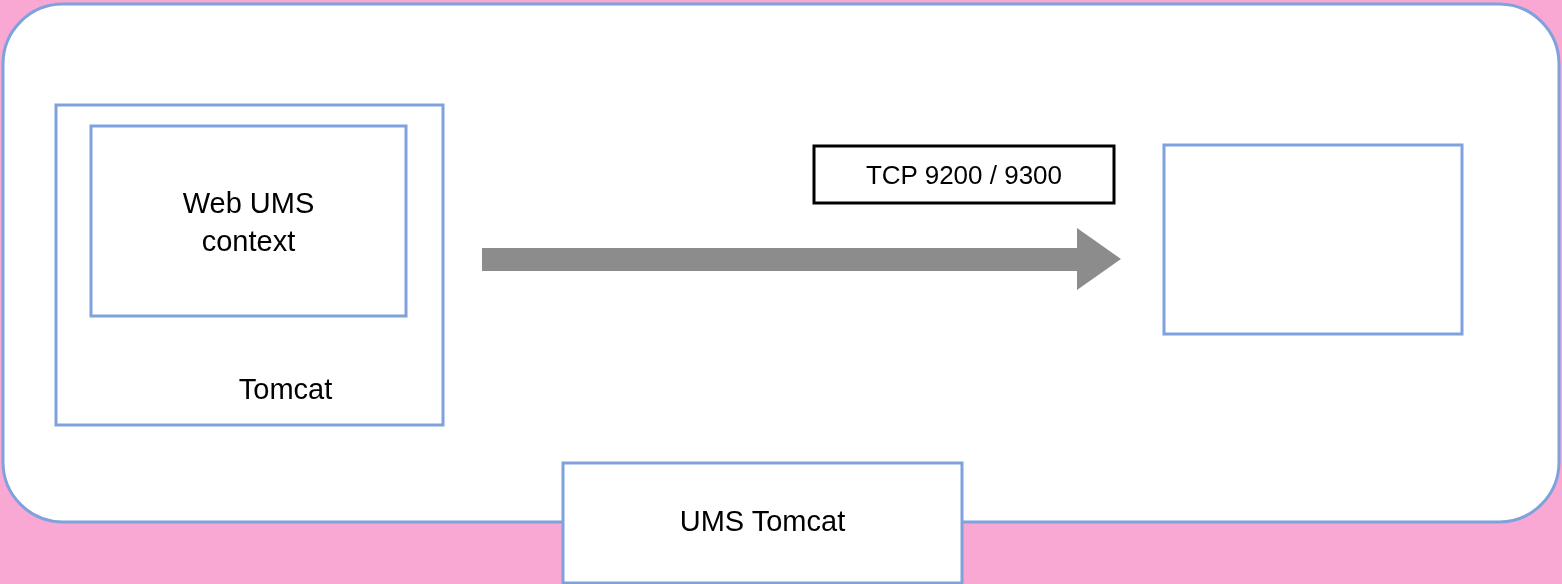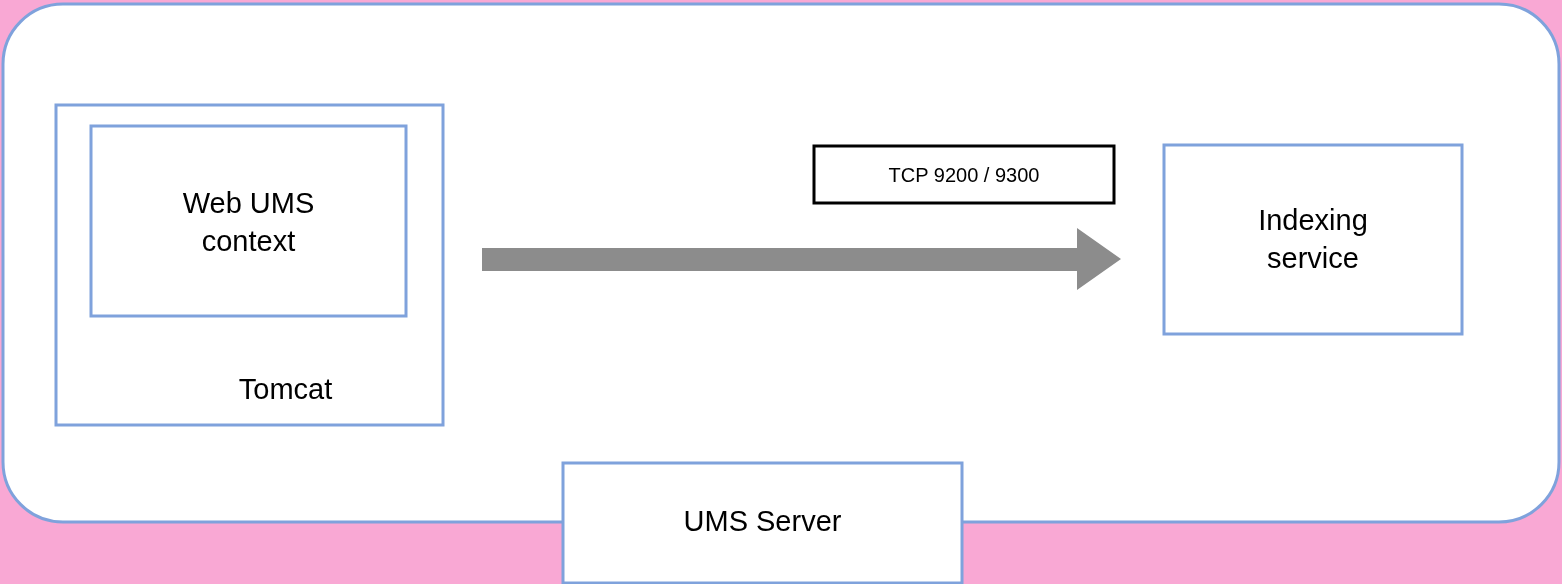--- a/index.html
+++ b/index.html
@@ -65,21 +65,21 @@
   }
   #indexing-label {
     left: 1164px; top: 200px; width: 298px; height: 78px;
   }
   
   #tcp-box-hit {
     left: 813px; top: 145px; width: 302px; height: 59px;
   }
   #tcp-label {
     left: 814px; top: 146px; width: 300px; height: 57px;
-    font-size: 20px;
+    font-size: 26px;
   }
   
   #umsserver-box-hit {
     left: 562px; top: 462px; width: 401px; height: 117px;
   }
   #umsserver-label {
     left: 563px; top: 494px; width: 399px; height: 54px;
   }
   
   #arrow-hit {
@@ -108,24 +108,22 @@
     <rect x="563" y="463" width="399" height="120" fill="#ffffff" stroke="#7FA2DC" stroke-width="3"></rect>
   </svg>
 
   <div class="box-label" id="webums-label">Web UMS
 context</div>
 
   <div class="box-label" id="tomcat-label">Tomcat</div>
 
   <div class="box-label" id="tcp-label">TCP 9200 / 9300</div>
 
-  <div class="box-label" id="indexing-label">Indexing
-service</div>
 
-  <div class="box-label" id="umsserver-label">UMS Server</div>
+  <div class="box-label" id="umsserver-label">UMS Tomcat</div>
 
   <div class="hit" id="server-boundary-hit"></div>
   <div class="hit" id="tomcat-box-hit"></div>
   <div class="hit" id="webums-box-hit"></div>
   <div class="hit" id="indexing-box-hit"></div>
   <div class="hit" id="tcp-box-hit"></div>
   <div class="hit" id="umsserver-box-hit"></div>
   <div class="hit" id="arrow-hit"></div>
 
 </div>

